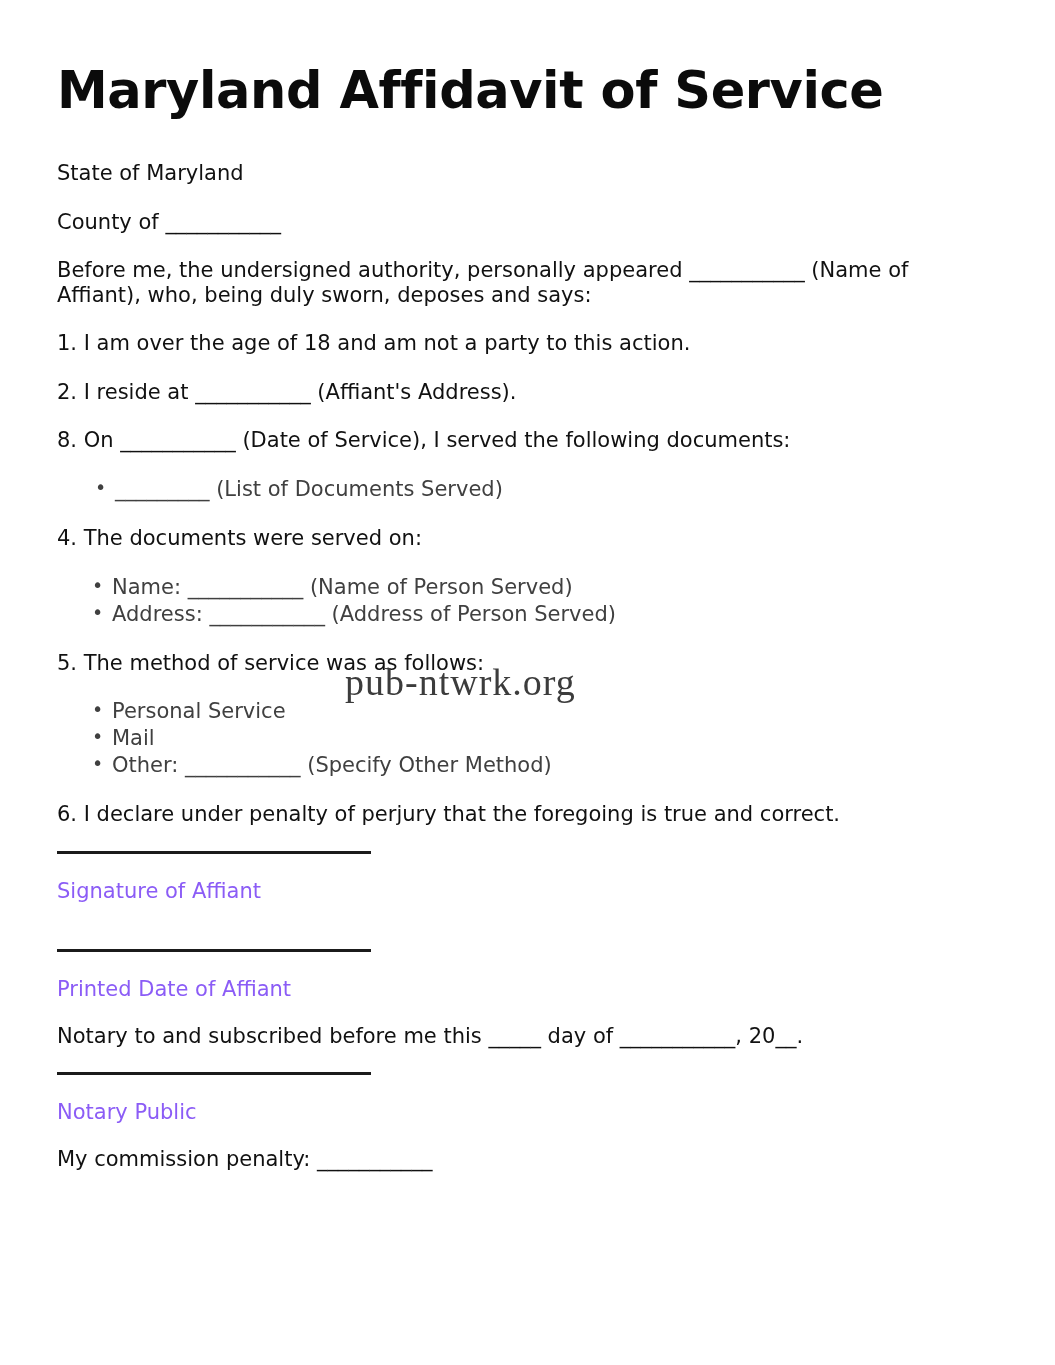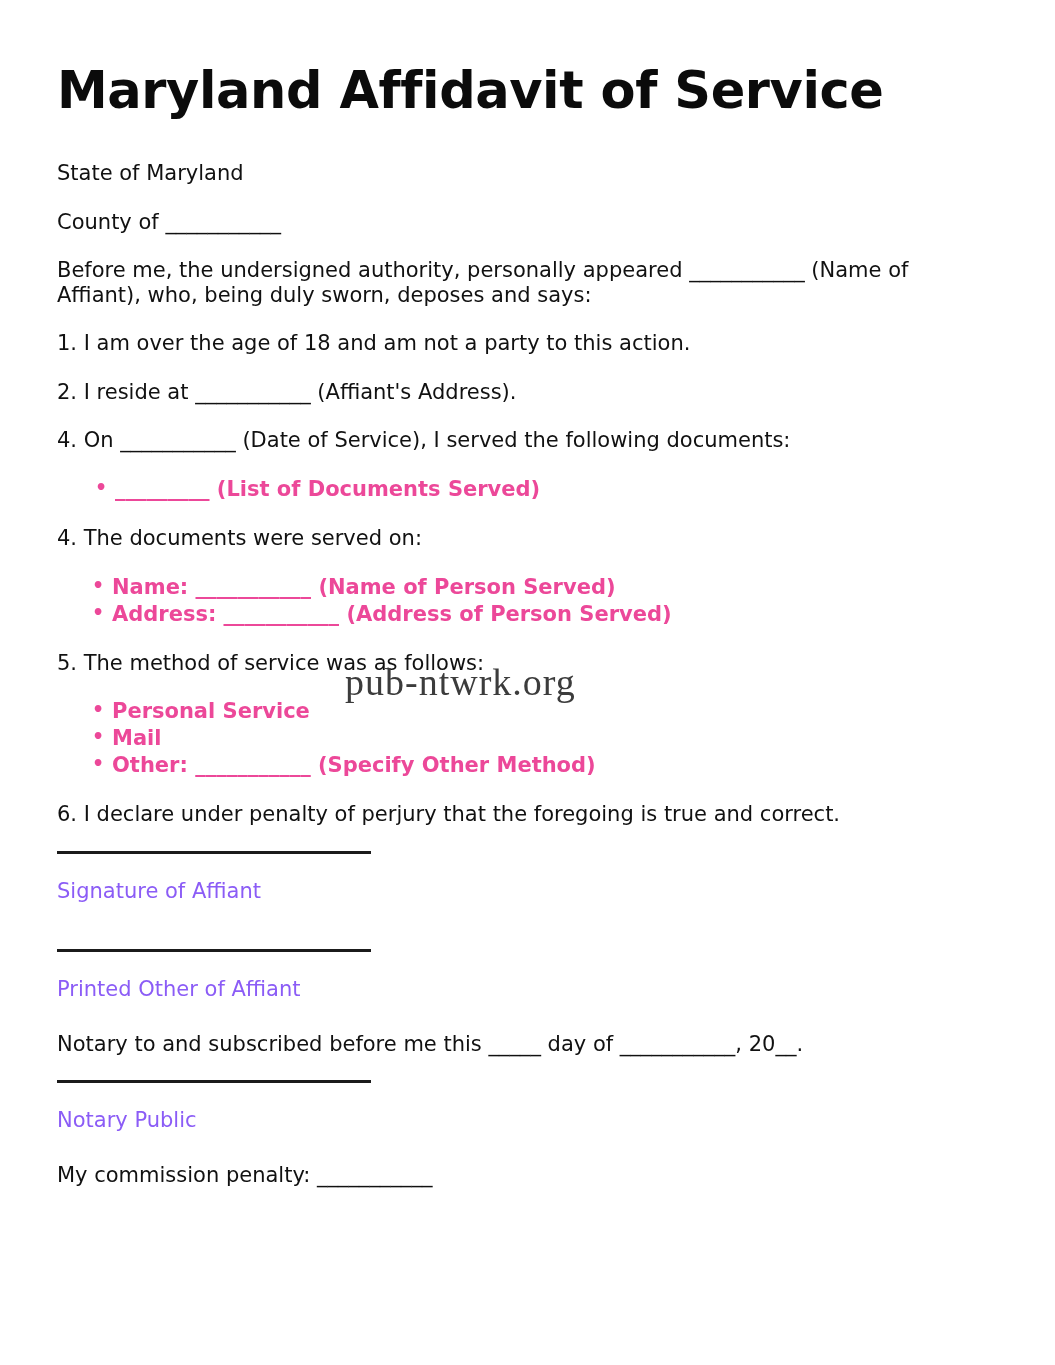--- a/index.html
+++ b/index.html
@@ -28,37 +28,36 @@
     font-size: 51px;
     font-weight: bold;
     letter-spacing: -0.4px;
     line-height: 1.12;
     margin: 0 0 42px 0;
     color: #0b0b0b;
   }
   .para {
     font-size: 21px;
     line-height: 1.17;
-    margin: 16px 0 24px 0;
+    margin: 8px 0 24px 0;
     max-width: 940px;
     color: #111111;
   }
   .bullets {
     list-style: none;
     margin: 0 0 24px 0;
     padding: 0;
   }
   .bullets li {
     font-size: 21px;
     line-height: 1.19;
     margin: 0 0 2px 0;
     padding-left: 55px;
     position: relative;
-    color: #ec4899;
-    font-weight: bold;
+    color: #404040;
   }
   .bullets li::before {
     content: "\2022";
     position: absolute;
     left: 35px;
     top: -1px;
     font-size: 19px;
     line-height: inherit;
   }
   .bullets.single {
@@ -110,21 +109,21 @@
   <p class="para">State of Maryland</p>
 
   <p class="para">County of ___________</p>
 
   <p class="para">Before me, the undersigned authority, personally appeared ___________ (Name of Affiant), who, being duly sworn, deposes and says:</p>
 
   <p class="para">1. I am over the age of 18 and am not a party to this action.</p>
 
   <p class="para">2. I reside at ___________ (Affiant's Address).</p>
 
-  <p class="para">4. On ___________ (Date of Service), I served the following documents:</p>
+  <p class="para">8. On ___________ (Date of Service), I served the following documents:</p>
 
   <ul class="bullets single">
     <li>_________ (List of Documents Served)</li>
   </ul>
 
   <p class="para">4. The documents were served on:</p>
 
   <ul class="bullets">
     <li>Name: ___________ (Name of Person Served)</li>
     <li>Address: ___________ (Address of Person Served)</li>
@@ -142,21 +141,21 @@
 
   <div class="sig-block">
     <div class="sig-rule"></div>
     <div class="sig-caption">Signature of Affiant</div>
   </div>
 
   <div class="spacer-lg"></div>
 
   <div class="sig-block">
     <div class="sig-rule"></div>
-    <div class="sig-caption">Printed Other of Affiant</div>
+    <div class="sig-caption">Printed Date of Affiant</div>
   </div>
 
   <div class="spacer-md"></div>
 
   <p class="para">Notary to and subscribed before me this _____ day of ___________, 20__.</p>
 
   <div class="sig-block">
     <div class="sig-rule"></div>
     <div class="sig-caption">Notary Public</div>
   </div>

